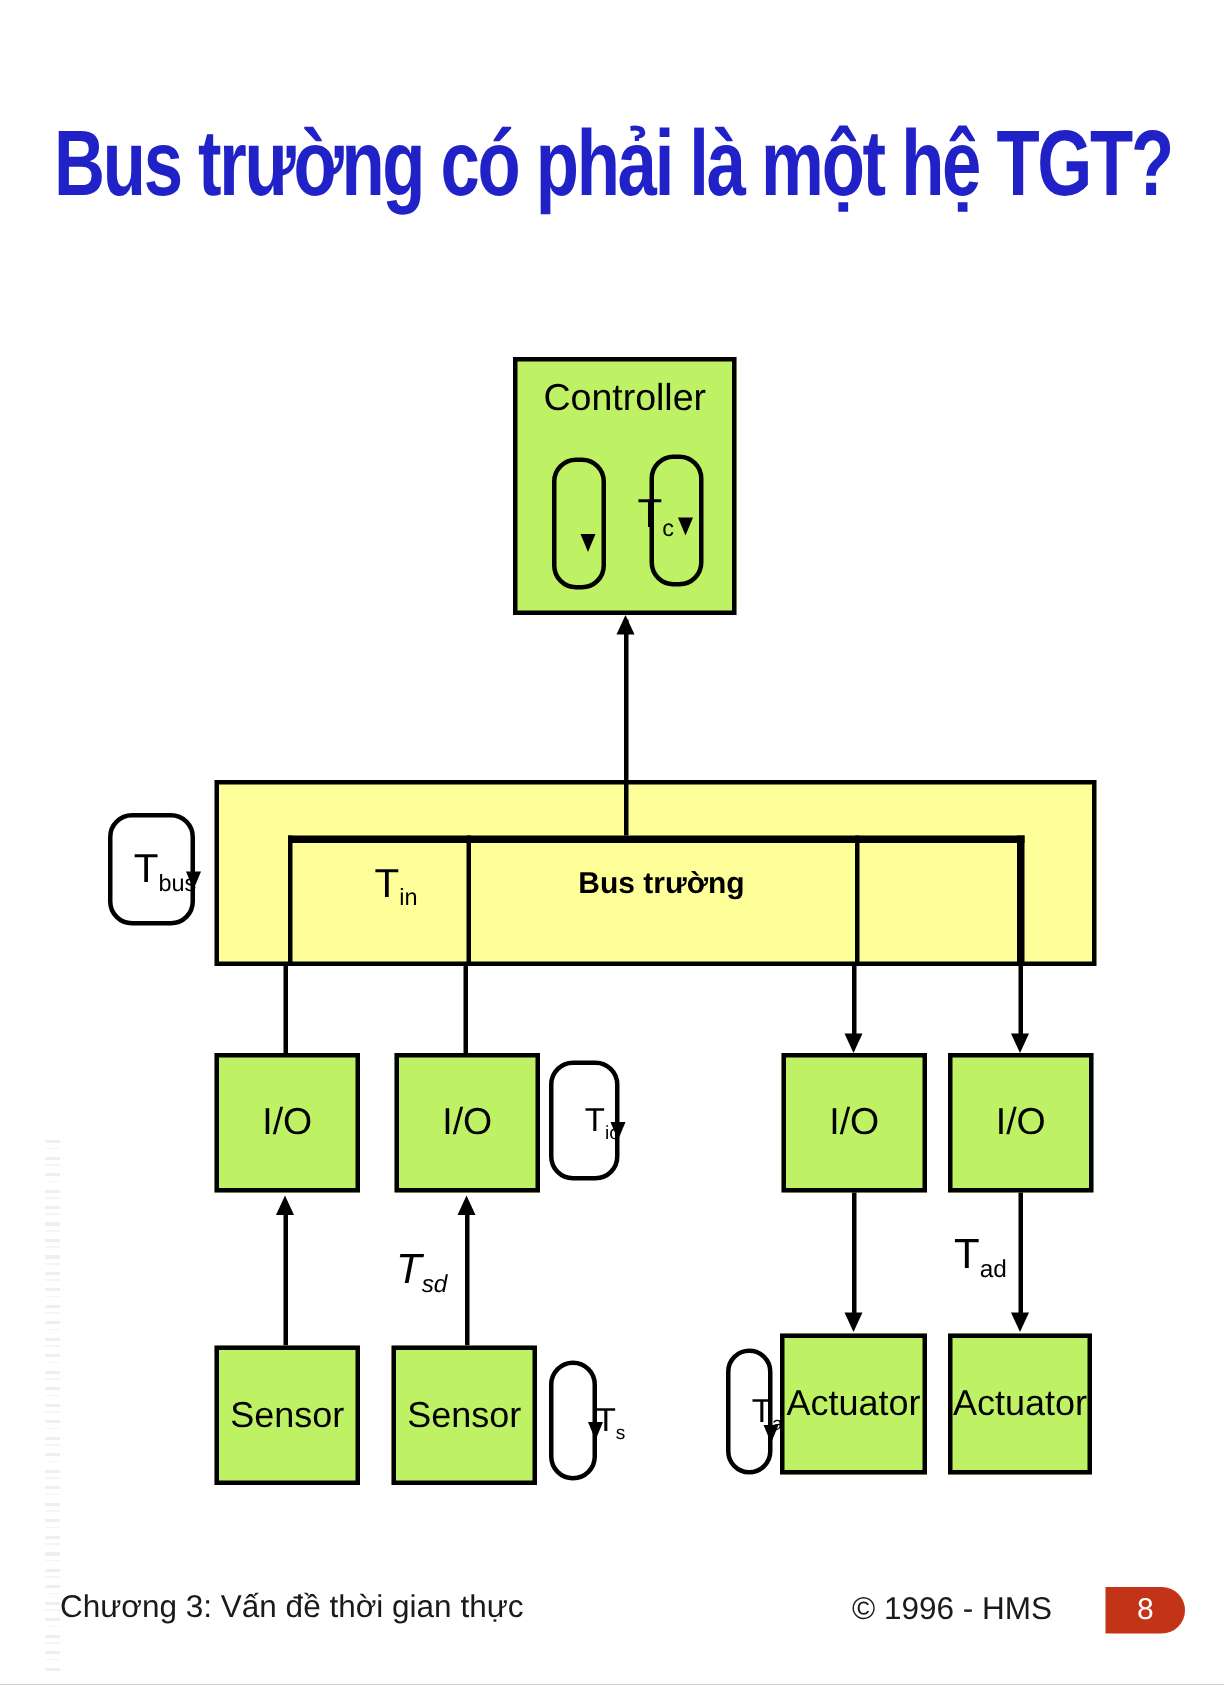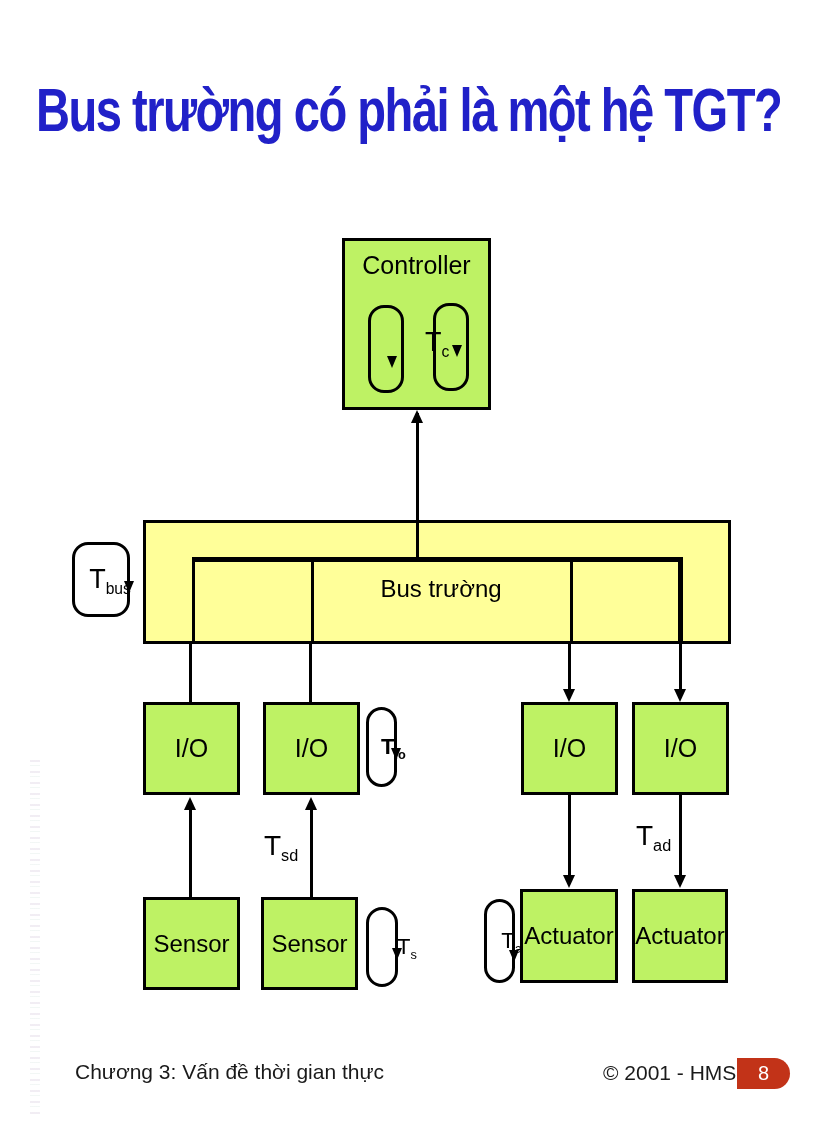--- a/index.html
+++ b/index.html
@@ -66,21 +66,21 @@
     z-index:2;
   }
   .bus-divider { position:absolute; width:3px; height:87px; top:557px; background:#000; z-index:3; }
   .bus-section {
     position:absolute; top:568px; height:42px; z-index:3;
     display:flex; align-items:center; justify-content:center;
   }
   .ctrl-connector { z-index:4; }
 
   
-  .footer-text { position:absolute; font-size:21px; color:#1a1a1a; white-space:nowrap;margin-left:35px; }
+  .footer-text { position:absolute; font-size:21px; color:#1a1a1a; white-space:nowrap; }
   .page-badge {
     position:absolute; left:737px; top:1058px; width:53px; height:31px;
     background:#C23318; border-radius:0 16px 16px 0;
     display:flex; align-items:center; justify-content:center;
     color:#fff; font-size:20px;
   }
 
   
   .watermark {
     position:absolute; left:30px; top:760px; width:10px; height:355px;
@@ -118,21 +118,26 @@
       <span>T</span><span class="sub">bus</span>
     </span>
     <span class="loop-arrow"></span>
   </div>
 
   <div class="bus-band"></div>
   <div class="bus-inner"></div>
   <div class="bus-divider" style="left:311px;"></div>
   <div class="bus-divider" style="left:570px;"></div>
 
-  <div class="bus-section" style="left:314px; width:254px; font-size:24px;">
+  <div class="bus-section" style="left:195px; width:114px;">
+    <span class="tlabel">
+      <span>T</span><span class="sub">in</span>
+    </span>
+  </div>
+  <div class="bus-section" style="left:314px; width:254px; font-size:20px;font-weight:bold;">
     <span>Bus trường</span>
   </div>
 
   <div class="vline" style="left:189px; top:644px; height:58px;"></div>
   <div class="vline" style="left:309px; top:644px; height:58px;"></div>
   <div class="vline" style="left:568px; top:644px; height:48px;"></div>
   <div class="arr-down" style="left:563px; top:689px;"></div>
   <div class="vline" style="left:679px; top:644px; height:48px;"></div>
   <div class="arr-down" style="left:674px; top:689px;"></div>
 
@@ -142,33 +147,33 @@
   <div class="node" style="left:263px; top:702px; width:97px; height:93px;">
     <span>I/O</span>
   </div>
   <div class="node" style="left:521px; top:702px; width:97px; height:93px;">
     <span>I/O</span>
   </div>
   <div class="node" style="left:632px; top:702px; width:97px; height:93px;">
     <span>I/O</span>
   </div>
 
-  <div class="loop" style="left:366px; top:707px; width:31px; height:80px;font-weight:bold;">
+  <div class="loop" style="left:366px; top:707px; width:47px; height:80px;">
     <span class="tlabel tlabel-sm">
       <span>T</span><span class="sub">io</span>
     </span>
     <span class="loop-arrow"></span>
   </div>
 
   <div class="arr-up" style="left:184px; top:797px;"></div>
   <div class="vline" style="left:189px; top:808px; height:89px;"></div>
   <div class="arr-up" style="left:305px; top:797px;"></div>
   <div class="vline" style="left:310px; top:808px; height:89px;"></div>
 
-  <span class="tlabel abs" style="left:240px; top:832px; font-size:28px;">
+  <span class="tlabel abs" style="left:240px; top:832px; font-size:28px;font-style:italic;">
     <span>T</span><span class="sub">sd</span>
   </span>
 
   <div class="node" style="left:143px; top:897px; width:97px; height:93px; font-size:24px;">
     <span>Sensor</span>
   </div>
   <div class="node" style="left:261px; top:897px; width:97px; height:93px; font-size:24px;">
     <span>Sensor</span>
   </div>
 
@@ -198,18 +203,18 @@
   <div class="node" style="left:520px; top:889px; width:98px; height:94px; font-size:24px;">
     <span>Actuator</span>
   </div>
   <div class="node" style="left:632px; top:889px; width:96px; height:94px; font-size:24px;">
     <span>Actuator</span>
   </div>
 
   <div class="watermark"></div>
 
   <span class="footer-text" style="left:40px; top:1060px;">Chương 3: Vấn đề thời gian thực</span>
-  <span class="footer-text" style="left:568px; top:1061px;">© 2001 - HMS</span>
+  <span class="footer-text" style="left:568px; top:1061px;">© 1996 - HMS</span>
   <div class="page-badge">
     <span>8</span>
   </div>
 
 </div>
 
 </body></html>

